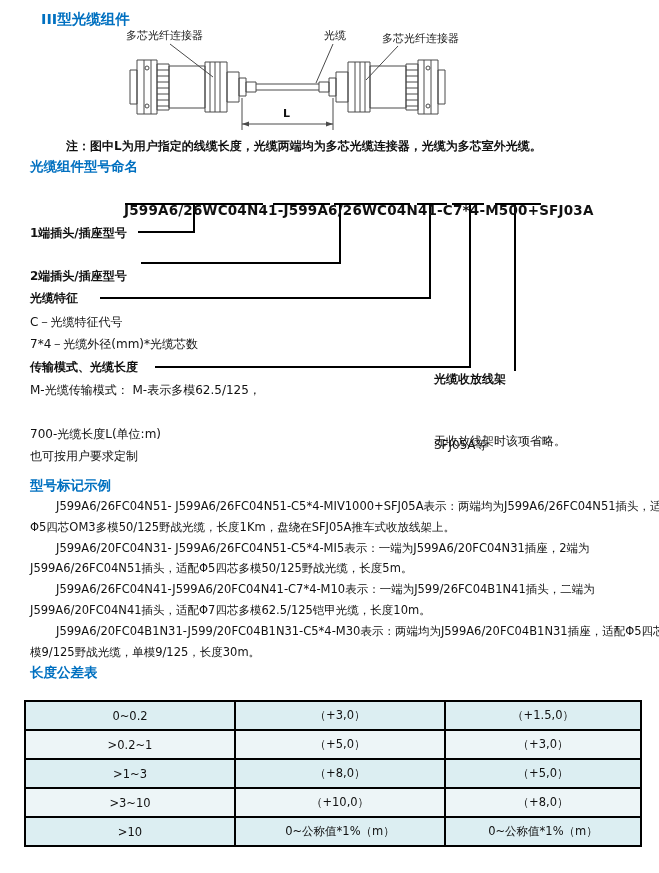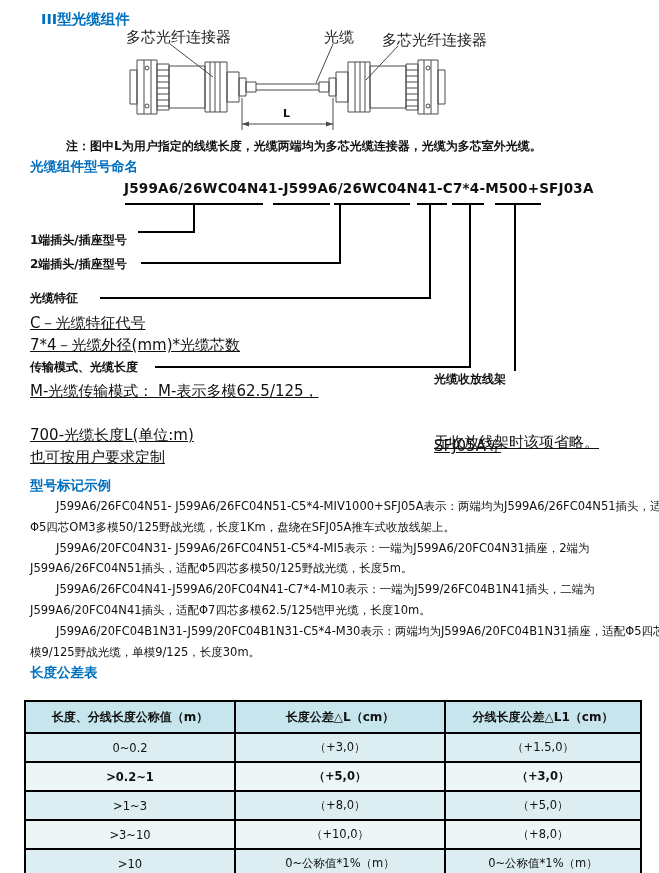--- a/index.html
+++ b/index.html
@@ -5,24 +5,24 @@
   html,body{margin:0;padding:0;background:#fff;}
   #page{
     position:relative;width:659px;height:873px;background:#ffffff;
     font-family:"DejaVu Sans","Liberation Sans",sans-serif;
     color:#111;overflow:hidden;
   }
   .abs{position:absolute;}
   .blue-heading{color:#0070c0;font-weight:bold;font-size:13.5px;white-space:nowrap;}
   .doc-title{color:#0070c0;font-weight:bold;font-size:14.5px;white-space:nowrap;}
   .note{font-weight:bold;font-size:12px;white-space:nowrap;}
-  .model{font-weight:bold;font-size:13.5px;letter-spacing:.2px;white-space:nowrap;}
+  .model{font-weight:bold;font-size:13.5px;letter-spacing:.2px;white-space:nowrap;margin-top:22px;}
   .tree-label{font-weight:bold;font-size:12px;white-space:nowrap;}
-  .tree-text{font-size:15px;white-space:nowrap;text-decoration:underline;}
-  .diag-label{font-size:15px;color:#222;white-space:nowrap;}
+  .tree-text{font-size:12px;white-space:nowrap;}
+  .diag-label{font-size:11px;color:#222;white-space:nowrap;}
   .dim-label{font-size:11px;font-weight:bold;}
   .example-line{font-size:11.5px;line-height:20.8px;white-space:nowrap;}
   .example-line.indent{padding-left:26px;}
   svg line, svg rect, svg path, svg polyline{vector-effect:non-scaling-stroke;}
   table.tol{
     border-collapse:collapse;table-layout:fixed;width:616px;
     font-size:11.5px;text-align:center;
   }
   table.tol th, table.tol td{
     border:2px solid #000;text-align:center;vertical-align:middle;
@@ -129,22 +129,22 @@
   <div class="abs diag-label" style="left:126px;top:28px;">多芯光纤连接器</div>
   <div class="abs diag-label" style="left:324px;top:28px;">光缆</div>
   <div class="abs diag-label" style="left:382px;top:31px;">多芯光纤连接器</div>
   <div class="abs dim-label" style="left:283px;top:107px;">L</div>
 
   <div class="abs note" style="left:66px;top:138px;">注：图中L为用户指定的线缆长度，光缆两端均为多芯光缆连接器，光缆为多芯室外光缆。</div>
 
   <div class="abs blue-heading" style="left:30px;top:158px;">光缆组件型号命名</div>
   <div class="abs model" style="left:124px;top:180px;">J599A6/26WC04N41-J599A6/26WC04N41-C7*4-M500+SFJ03A</div>
 
-  <div class="abs tree-label" style="left:30px;top:225px;margin-top:7px;">1端插头/插座型号</div>
-  <div class="abs tree-label" style="left:30px;top:256px;text-align:right;">2端插头/插座型号</div>
+  <div class="abs tree-label" style="left:30px;top:225px;">1端插头/插座型号</div>
+  <div class="abs tree-label" style="left:30px;top:268px;text-align:right;">2端插头/插座型号</div>
   <div class="abs tree-label" style="left:30px;top:290px;">光缆特征</div>
   <div class="abs tree-text" style="left:30px;top:314px;">C－光缆特征代号</div>
   <div class="abs tree-text" style="left:30px;top:336px;">7*4－光缆外径(mm)*光缆芯数</div>
   <div class="abs tree-label" style="left:30px;top:359px;">传输模式、光缆长度</div>
   <div class="abs tree-text" style="left:30px;top:382px;">M-光缆传输模式： M-表示多模62.5/125，</div>
   <div class="abs tree-text" style="left:30px;top:426px;">700-光缆长度L(单位:m)</div>
   <div class="abs tree-text" style="left:30px;top:448px;">也可按用户要求定制</div>
 
   <div class="abs tree-label" style="left:434px;top:371px;">光缆收放线架</div>
   <div class="abs tree-text" style="left:434px;top:397px;margin-top:36px;">无收放线架时该项省略。</div>
@@ -164,31 +164,26 @@
 
   <div class="abs blue-heading" style="left:30px;top:664px;">长度公差表</div>
 
   <table class="tol abs" style="left:24px;top:700px;">
     <colgroup>
         <col style="width:210px">
         <col style="width:210px">
         <col style="width:196px">
       </colgroup>
     <tbody>
-        <tr style="background:#c6e5ec;">
-      <th>长度、分线长度公称值（m）</th>
-      <th>长度公差△L（cm）</th>
-      <th>分线长度公差△L1（cm）</th>
-    </tr>
     <tr style="background:#dceef2;">
       <td>0~0.2</td>
       <td>（+3,0）</td>
       <td>（+1.5,0）</td>
     </tr>
-    <tr style="background:#edf5f7;font-weight:bold;">
+    <tr style="background:#edf5f7;">
       <td>&gt;0.2~1</td>
       <td>（+5,0）</td>
       <td>（+3,0）</td>
     </tr>
     <tr style="background:#dceef2;">
       <td>&gt;1~3</td>
       <td>（+8,0）</td>
       <td>（+5,0）</td>
     </tr>
     <tr style="background:#edf5f7;">

